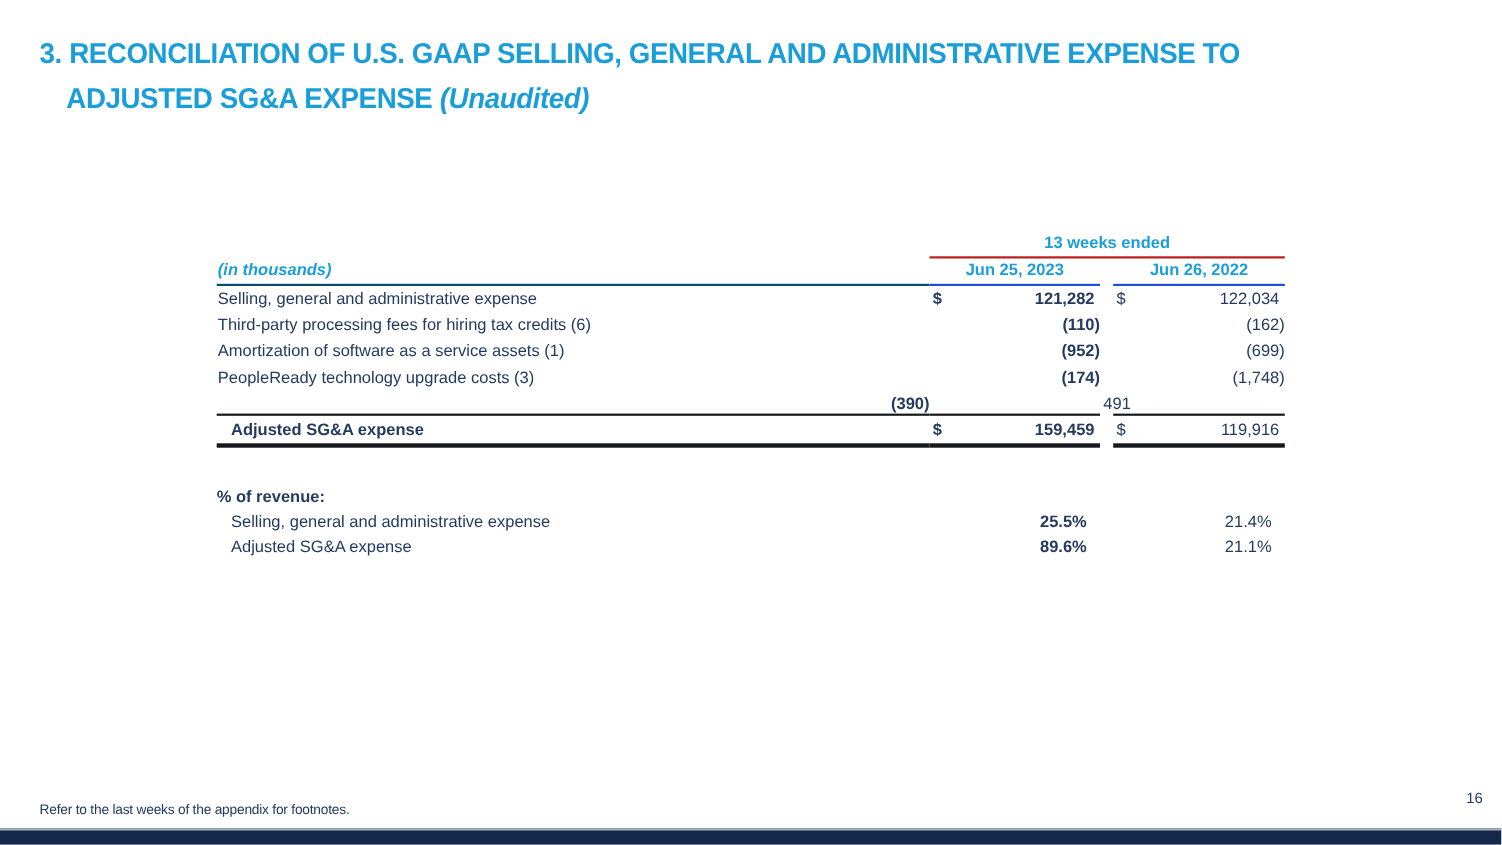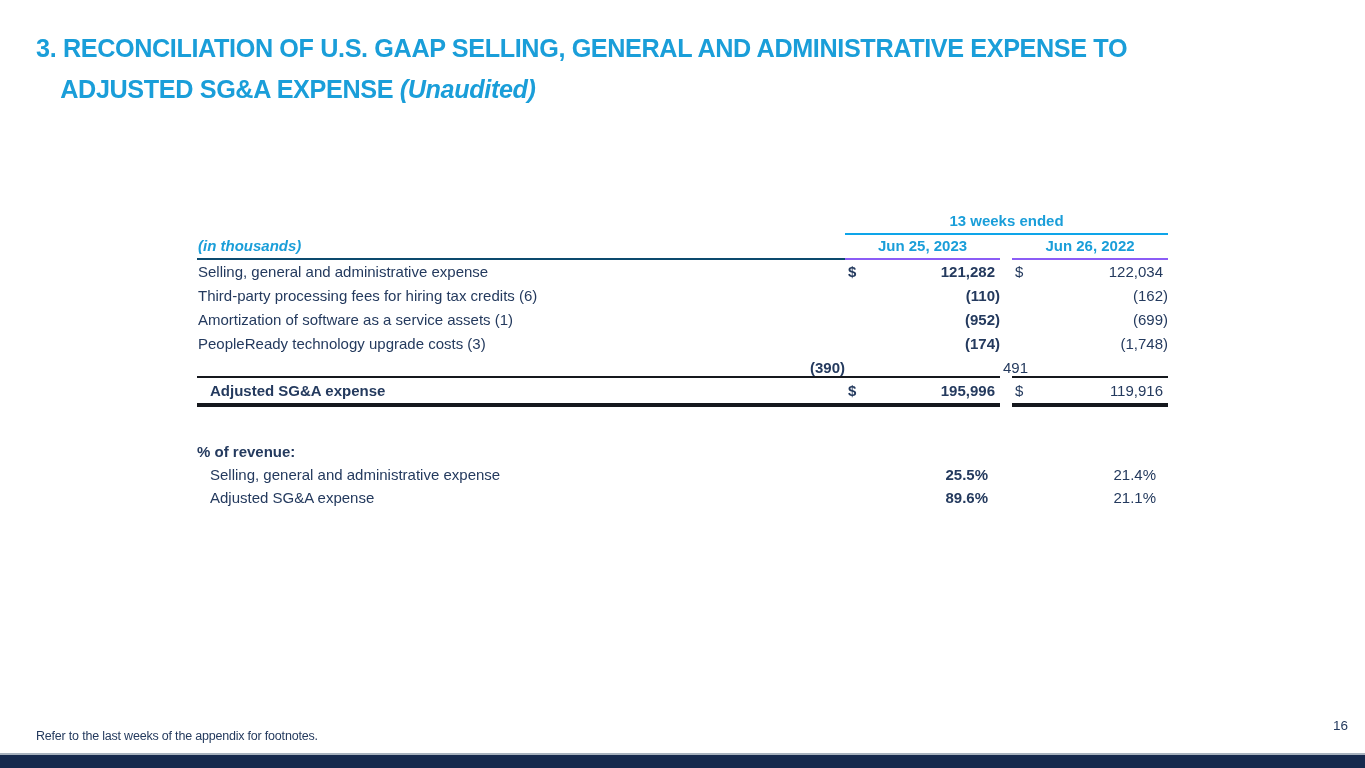--- a/index.html
+++ b/index.html
@@ -45,33 +45,33 @@
   .cur{padding-left:3px;}
   .num{margin-left:auto;white-space:nowrap;}
 
   
   .period-row{height:26px;}
   .period-span{
     grid-column:2 / 5;
     height:100%;
     display:flex;align-items:center;justify-content:center;
     color:#1A9ED9;font-weight:bold;
-    border-bottom:2px solid #0ea5e9;
+    border-bottom:2px solid #b91c1c;
   }
 
   
   .header-row{height:25px;}
   .header-row .c-label{
     color:#1A9ED9;font-weight:bold;font-style:italic;
     border-bottom:2px solid #0c4a6e;height:100%;display:flex;align-items:center;
   }
   .col-head{
     height:100%;display:flex;align-items:center;justify-content:center;
     color:#1A9ED9;font-weight:bold;
-    border-bottom:2px solid #8b5cf6;
+    border-bottom:2px solid #1d4ed8;
   }
 
   
   .total-row{height:25px;}
   .total-row .c-label,.total-row .c-col1,.total-row .c-col2{
     border-top:2px solid #15181D;
     border-bottom:4px double #15181D;
     border-bottom-style:solid;
     height:100%;
   }
@@ -193,21 +193,21 @@
       <span class="cur cur2"></span>
       <span class="num val2" style="padding-right: 5px;">491</span>
     </div>
   </div>
 </div>
 
     <div class="trow total-row">
       <div class="c-label">Adjusted SG&amp;A expense</div>
       <div class="c-col1">
         <span class="cur">$</span>
-        <span class="num" style="padding-right: 5px;">195,996</span>
+        <span class="num" style="padding-right: 5px;">159,459</span>
       </div>
       <div class="c-gap"></div>
       <div class="c-col2">
         <span class="cur">$</span>
         <span class="num" style="padding-right: 5px;">119,916</span>
       </div>
     </div>
 
   </div>
 

